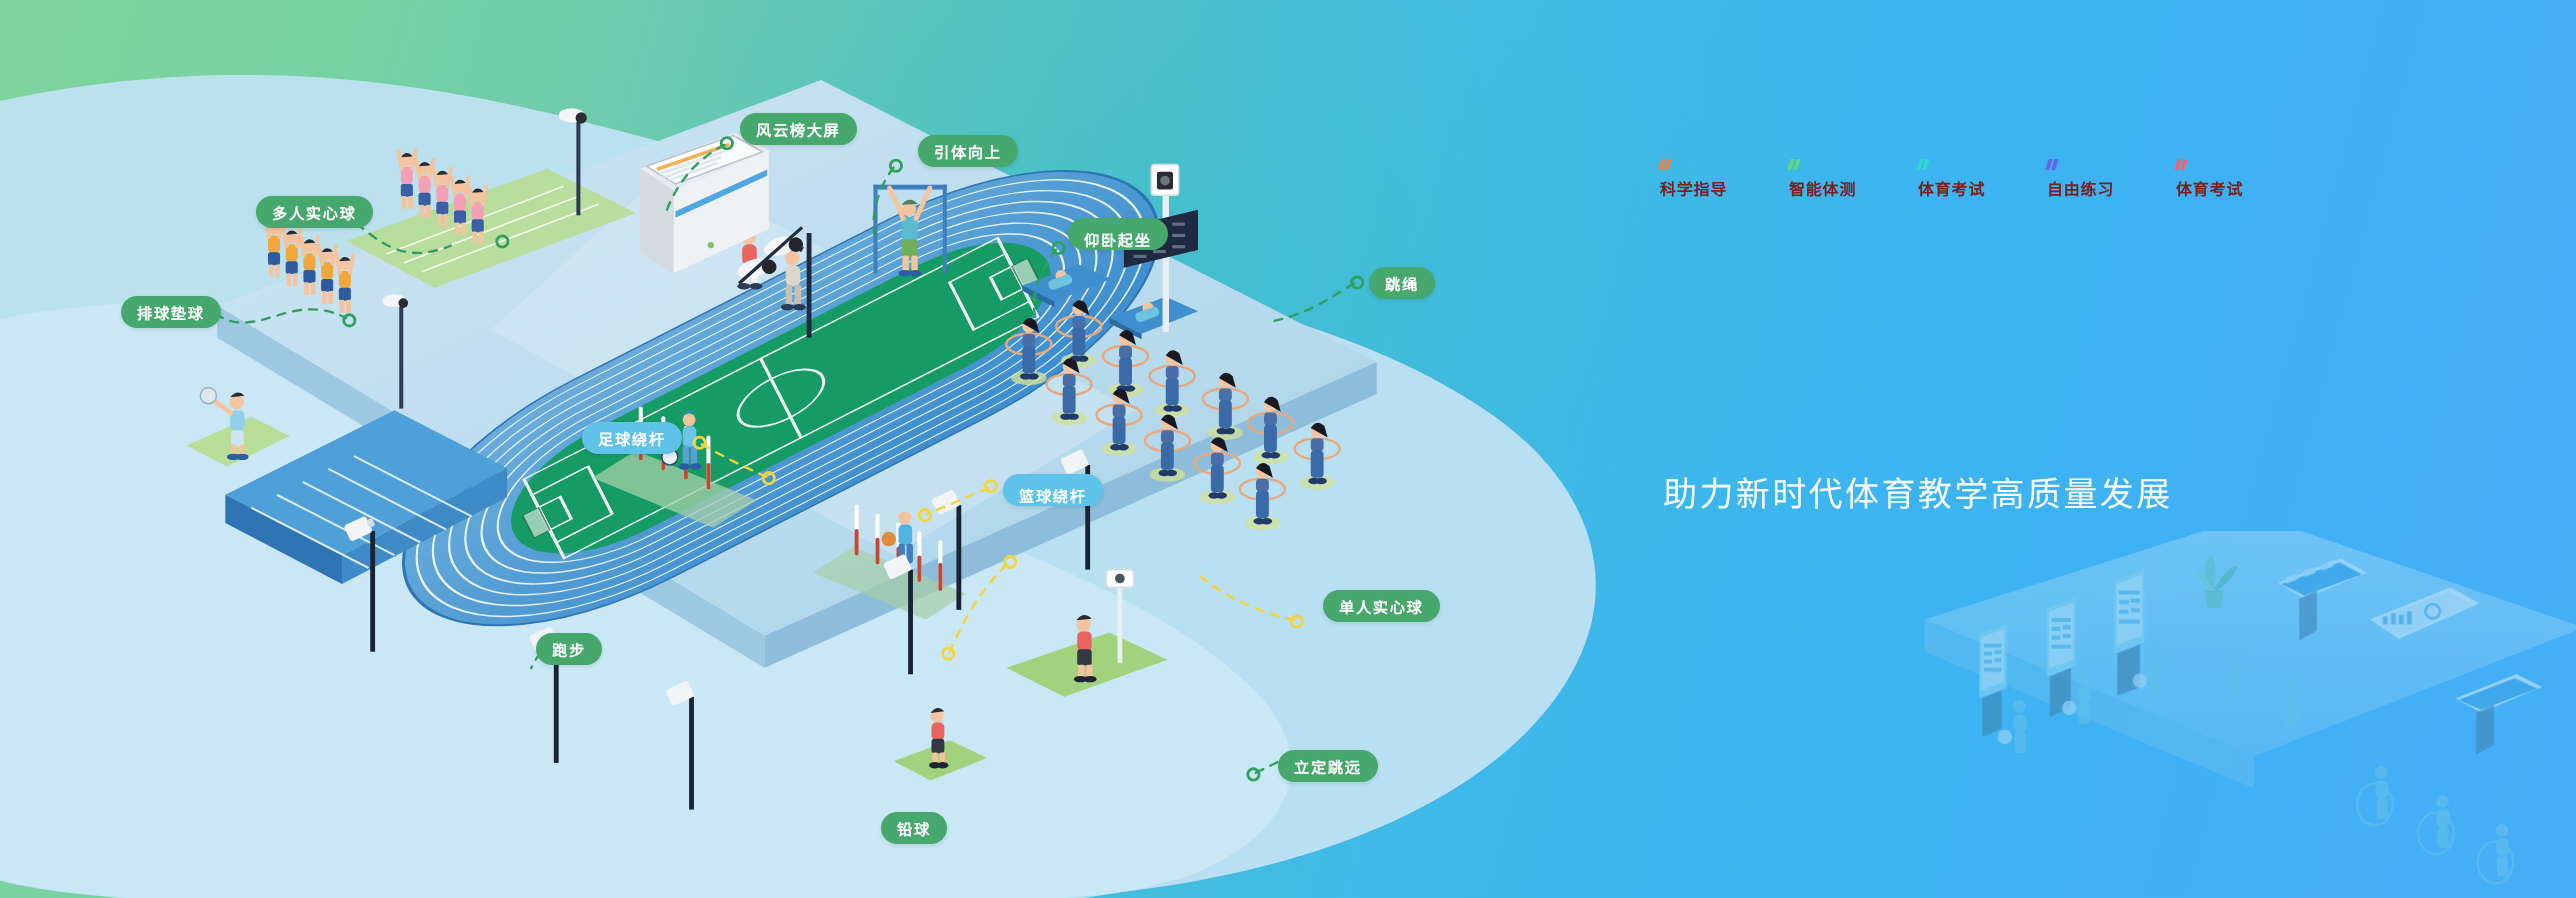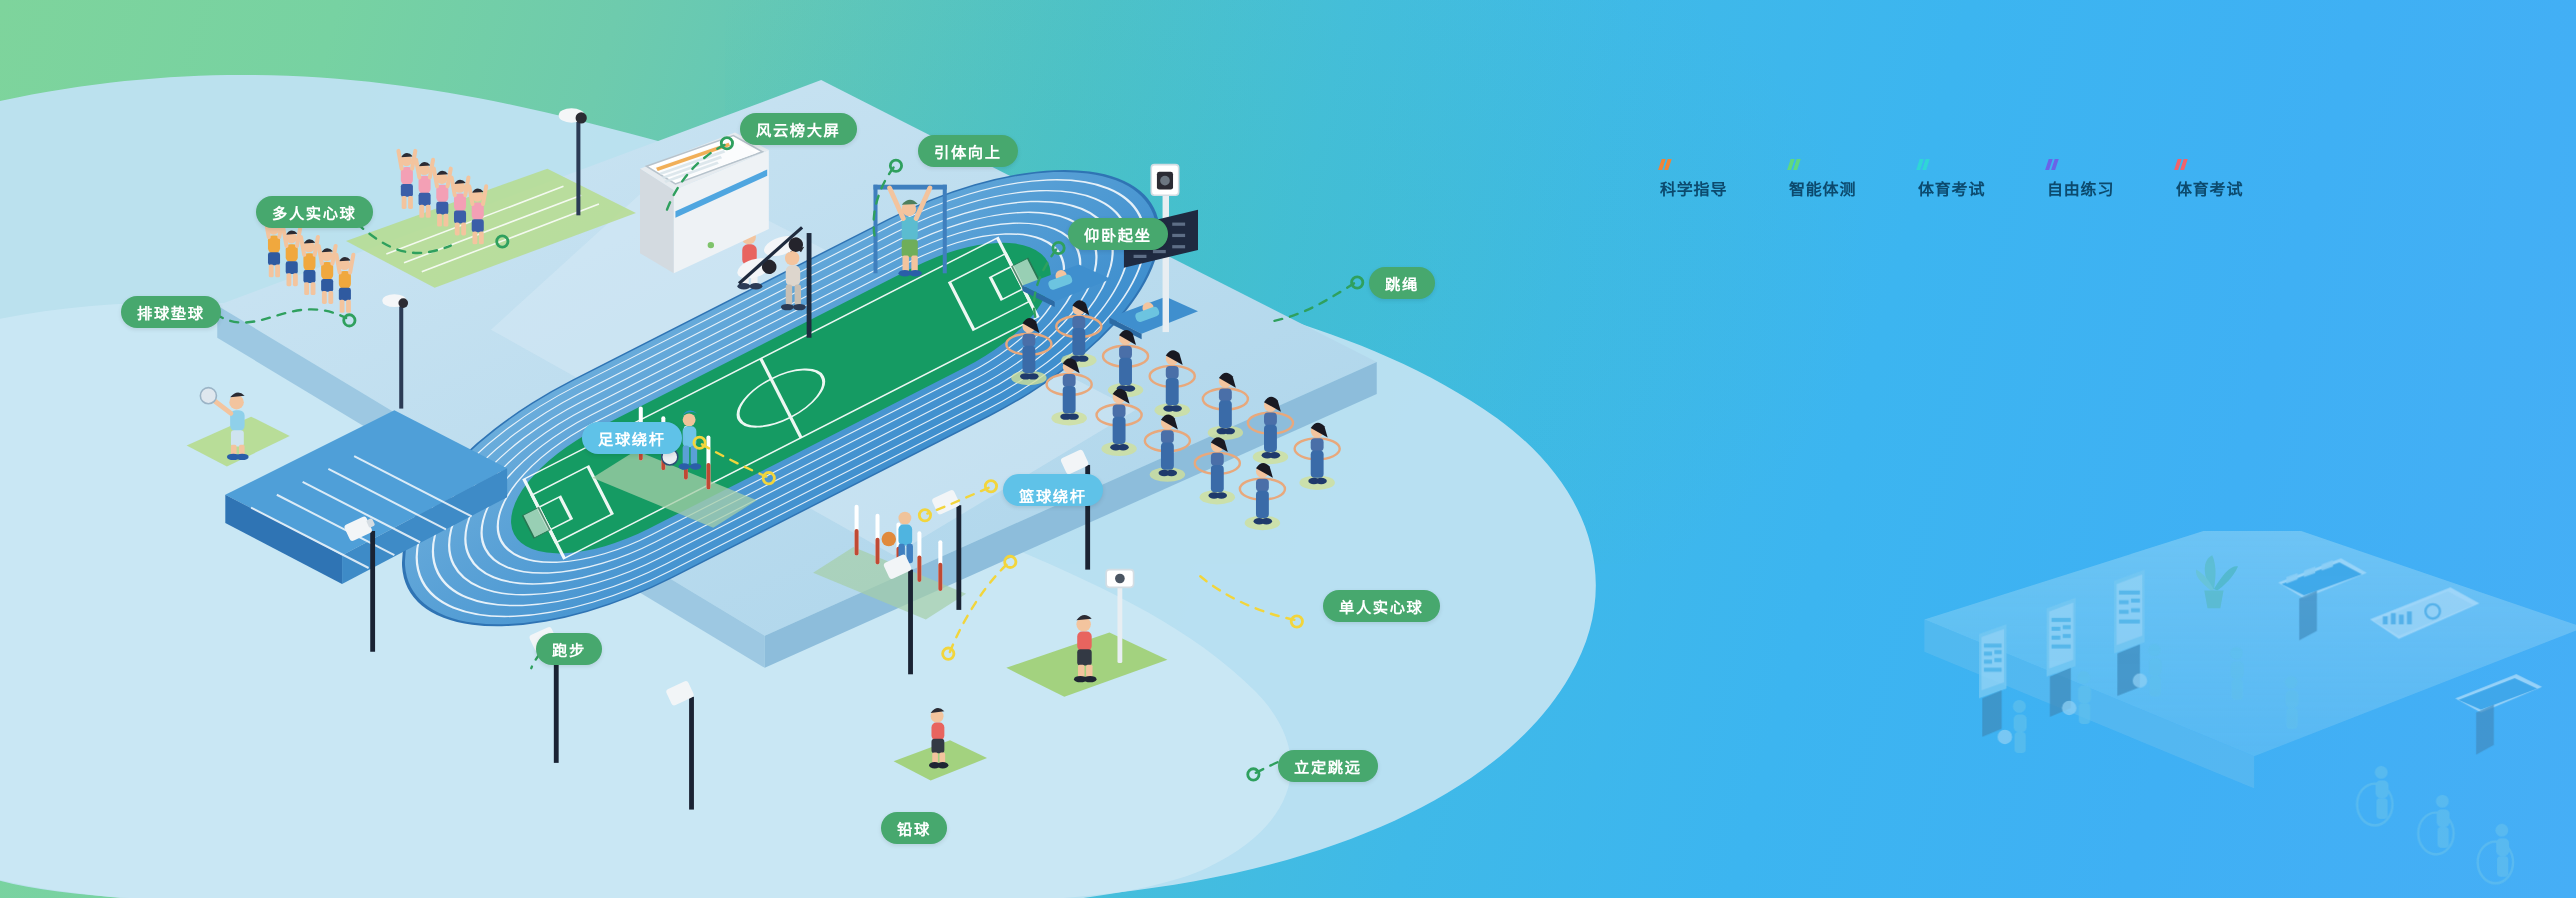--- a/index.html
+++ b/index.html
@@ -52,21 +52,21 @@
   .features{position:absolute;left:1660px;top:157px;display:flex;gap:0;}
   .feature{width:129px;}
   .feat-icon{
     display:block;width:16px;height:10.5px;margin-bottom:8.9px;
   }
   .feat-icon i{
     display:inline-block;width:4px;height:10.5px;margin-right:2.4px;
     transform:skewX(-18deg);
   }
   .feat-label{
-    display:block;color:#0c4a6e;font-size:16px;font-weight:700;letter-spacing:0.8px;
+    display:block;color:#7f1d1d;font-size:16px;font-weight:700;letter-spacing:0.8px;
     font-family:"Liberation Sans","DejaVu Sans",sans-serif;
   }
 
   .headline{
     position:absolute;left:1660px;top:366px;
     color:#fff;font-size:60px;font-weight:700;letter-spacing:3.2px;
     text-shadow:0 1.6px 8px rgba(0,60,110,.16);
     white-space:nowrap;
   }
   .subline{
@@ -832,21 +832,21 @@
       </div>
       <div class="tag green" style="left: 256px; top: 196px;">
         <span>多人实心球</span>
       </div>
       <div class="tag green" style="left: 740px; top: 113px; justify-content: flex-end;">
         <span>风云榜大屏</span>
       </div>
       <div class="tag green" style="left: 918px; top: 135px;">
         <span>引体向上</span>
       </div>
-      <div class="tag green" style="left: 1068px; top: 218px;">
+      <div class="tag green" style="left: 1068px; top: 218px; align-items: flex-end;">
         <span>仰卧起坐</span>
       </div>
       <div class="tag green" style="left: 1369px; top: 267px; align-items: center;">
         <span>跳绳</span>
       </div>
       <div class="tag blue" style="left: 582px; top: 422px;">
         <span>足球绕杆</span>
       </div>
       <div class="tag blue" style="left: 1003px; top: 474px; align-items: flex-end;">
         <span>篮球绕杆</span>
@@ -881,15 +881,16 @@
       <div class="feature">
         <span class="feat-icon"><i style="background: rgb(106, 99, 232);"></i><i style="background: rgb(106, 99, 232);"></i></span>
         <span class="feat-label">自由练习</span>
       </div>
       <div class="feature">
         <span class="feat-icon"><i style="background: rgb(242, 99, 107);"></i><i style="background: rgb(242, 99, 107);"></i></span>
         <span class="feat-label">体育考试</span>
       </div>
     </div>
 
+  <div class="subline">助力新时代体育教学高质量发展</div>
 
 </div>
 
 
 </body></html>

